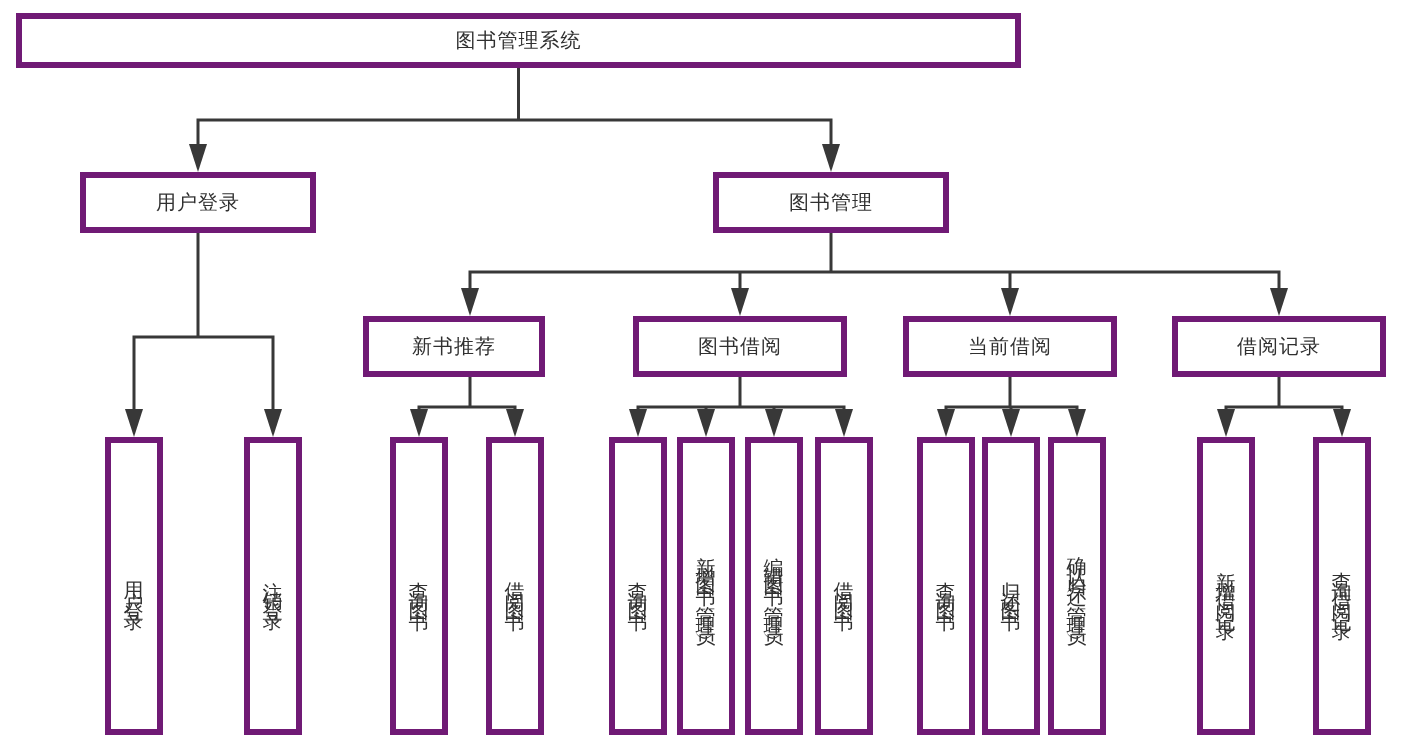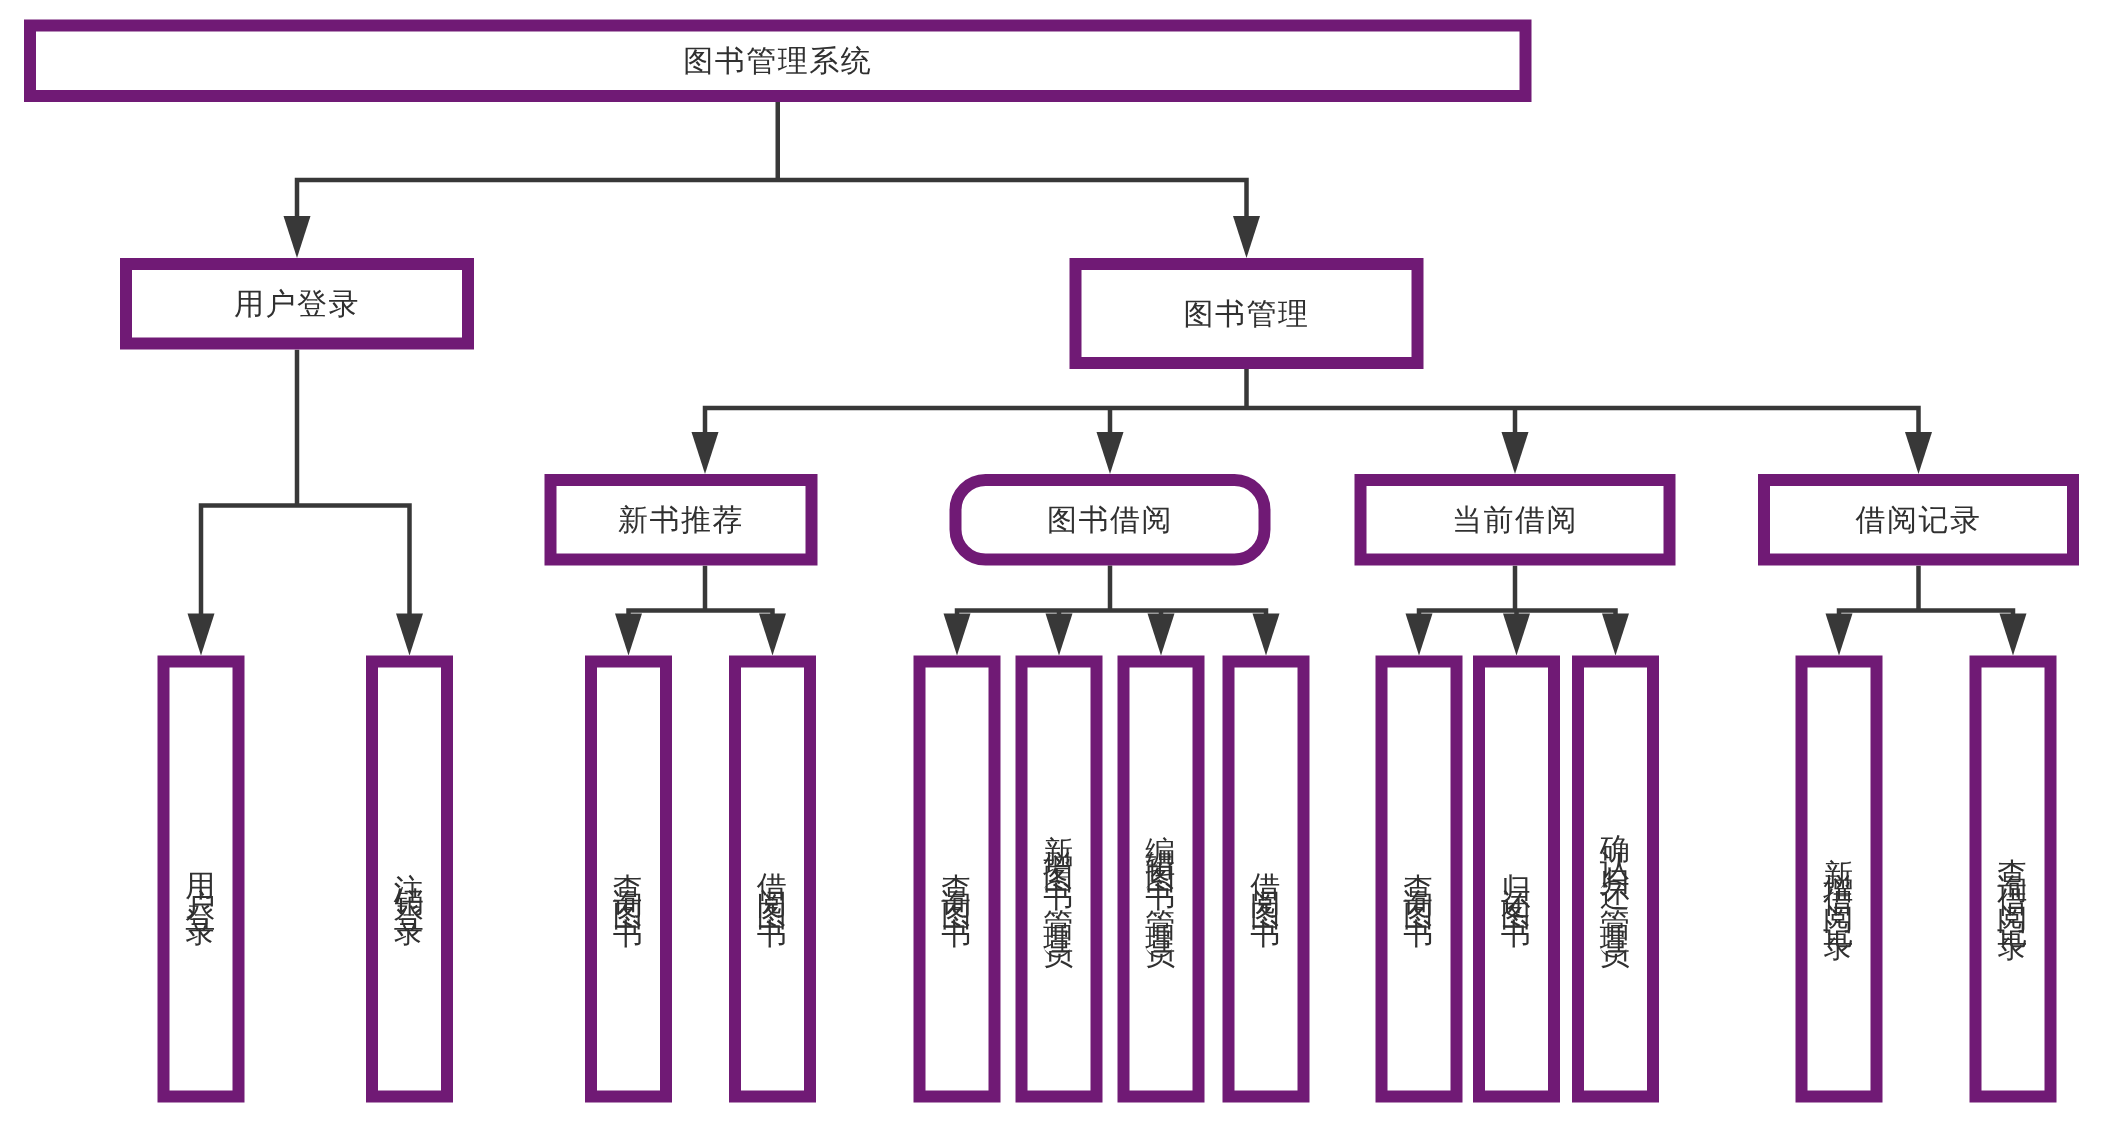--- a/index.html
+++ b/index.html
@@ -18,21 +18,21 @@
   .connectors {
     position: absolute;
     left: 0;
     top: 0;
     width: 1405px;
     height: 747px;
   }
   .node {
     position: absolute;
     box-sizing: border-box;
-    border: 8px solid #701a75;
+    border: 6px solid #701a75;
     background: #ffffff;
     display: flex;
     align-items: center;
     justify-content: center;
     color: #303030;
     font-size: 20px;
     letter-spacing: 1px;
     white-space: nowrap;
   }
   .leaf {
@@ -101,24 +101,24 @@
       <polygon points="1068,409 1086,409 1077,437"></polygon>
 
       <polygon points="1217,409 1235,409 1226,437"></polygon>
       <polygon points="1333,409 1351,409 1342,437"></polygon>
     </g>
   </svg>
 
   <div class="node" style="left:16px; top:13px; width:1005px; height:55px;">图书管理系统</div>
 
   <div class="node" style="left:80px; top:172px; width:236px; height:61px;">用户登录</div>
-  <div class="node" style="left:713px; top:172px; width:236px; height:74px;">图书管理</div>
+  <div class="node" style="left:713px; top:172px; width:236px; height:61px;">图书管理</div>
 
   <div class="node" style="left:363px; top:316px; width:182px; height:61px;">新书推荐</div>
-  <div class="node" style="left:633px; top:316px; width:214px; height:61px;border-radius:24px;">图书借阅</div>
+  <div class="node" style="left:633px; top:316px; width:214px; height:61px;">图书借阅</div>
   <div class="node" style="left:1172px; top:316px; width:214px; height:61px;">借阅记录</div>
   <div class="node" style="left:903px; top:316px; width:214px; height:61px;">当前借阅</div>
 
   <div class="node leaf" style="left:105px; top:437px; width:58px; height:298px;">用户登录</div>
   <div class="node leaf" style="left:244px; top:437px; width:58px; height:298px;">注销登录</div>
 
   <div class="node leaf" style="left:390px; top:437px; width:58px; height:298px;">查询图书</div>
   <div class="node leaf" style="left:486px; top:437px; width:58px; height:298px;">借阅图书</div>
 
   <div class="node leaf" style="left:609px; top:437px; width:58px; height:298px;">查询图书</div>

